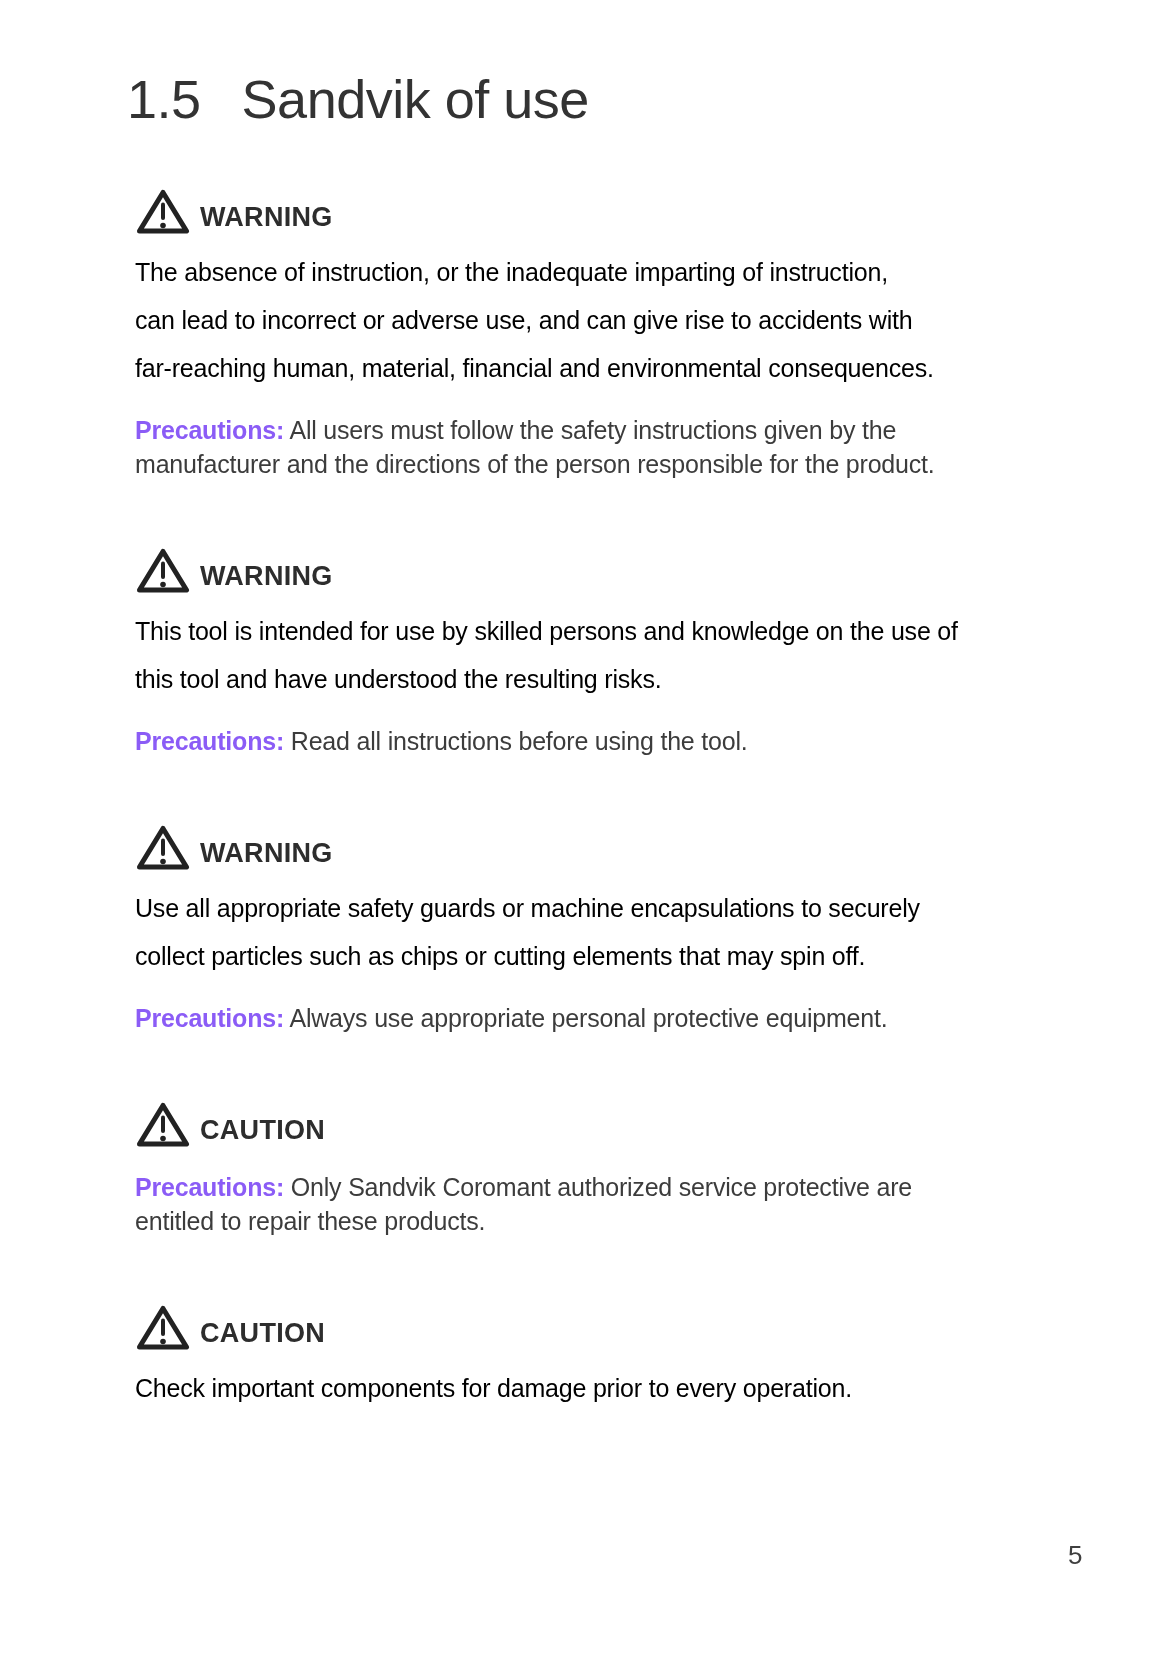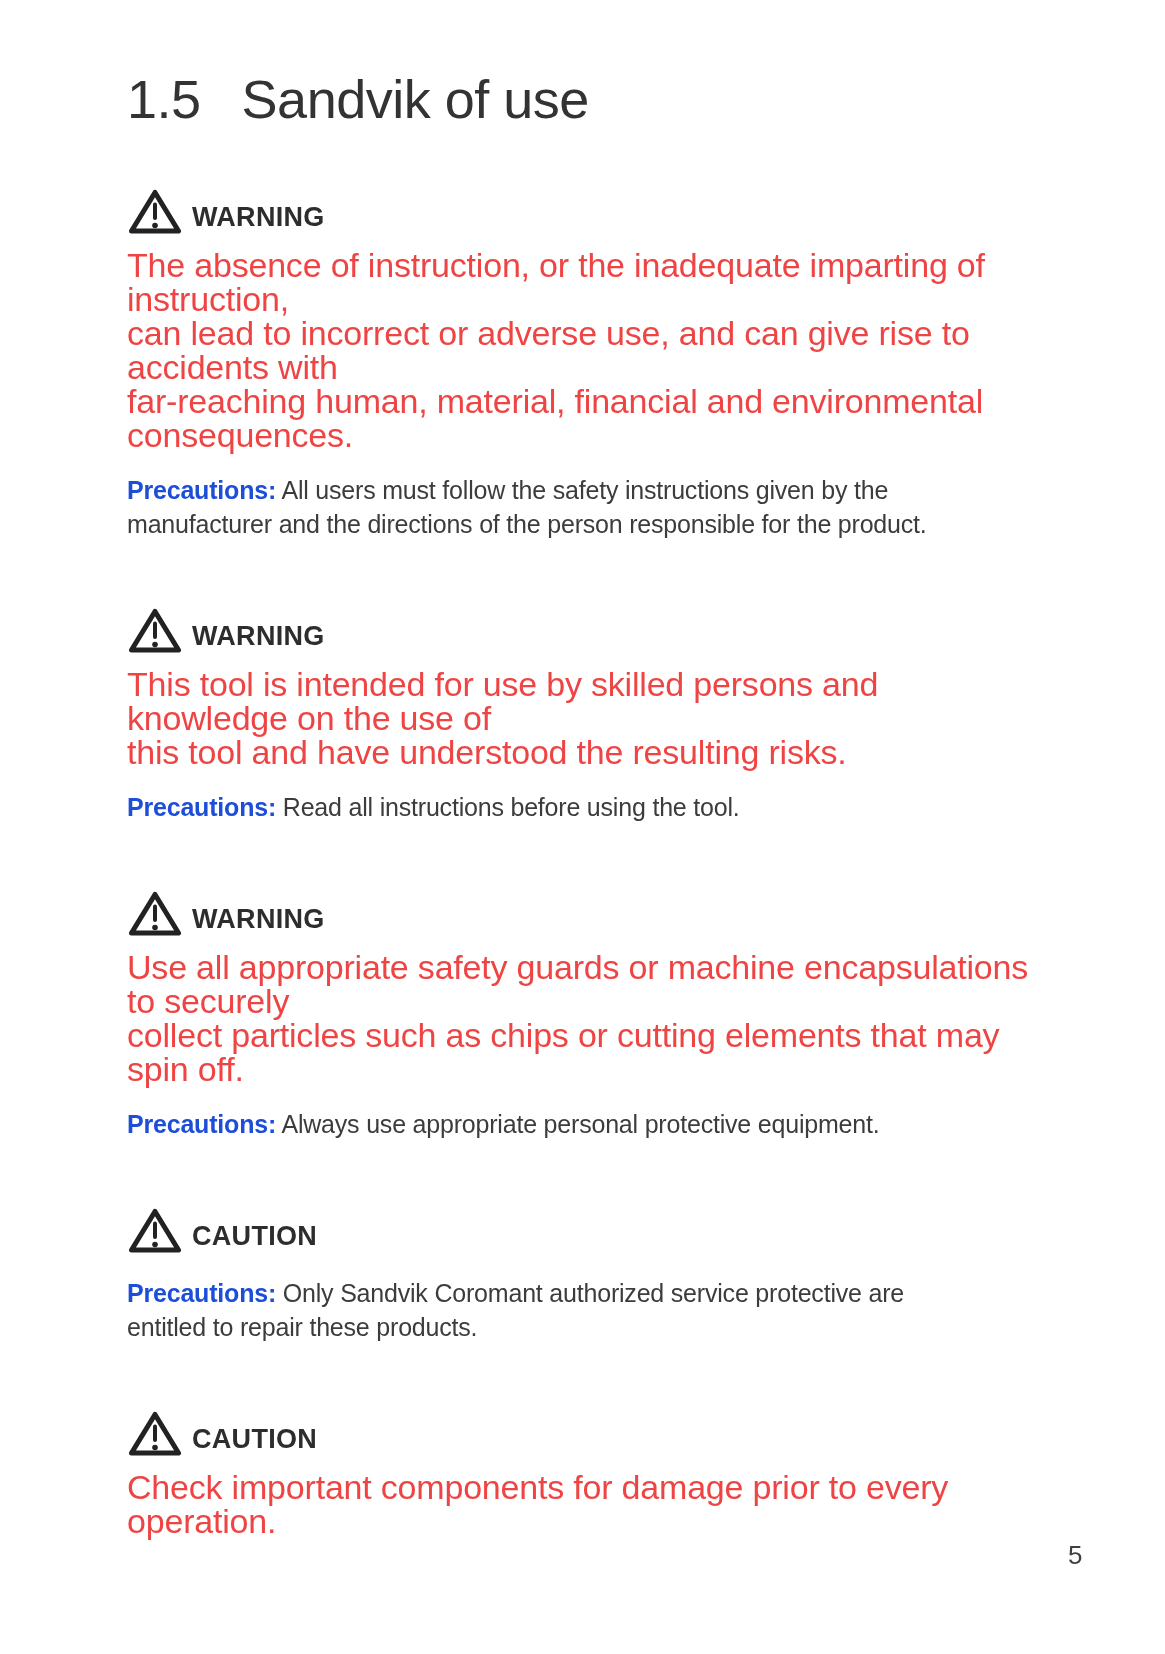--- a/index.html
+++ b/index.html
@@ -27,21 +27,21 @@
     align-items: baseline;
     gap: 41px;
     font-size: 54px;
     line-height: 58px;
     font-weight: 400;
     letter-spacing: -0.5px;
     color: #333333;
     margin: 0 0 56px 0;
   }
   .alert {
-    margin: 0 0 62px 0;
+    margin: 0 0 62px 8px;
   }
   .alert-head {
     display: flex;
     align-items: flex-end;
     gap: 9px;
     height: 52px;
   }
   .alert-icon {
     display: inline-block;
     line-height: 0;
@@ -49,36 +49,36 @@
   .alert-icon svg { display: block; }
   .alert-label {
     font-size: 27px;
     font-weight: 700;
     letter-spacing: 0.3px;
     color: #2d2d2d;
     padding-bottom: 3px;
   }
   .alert-body {
     margin: 12px 0 0 0;
-    font-size: 34px;
-    line-height: 34px;
+    font-size: 25px;
+    line-height: 48px;
     letter-spacing: -0.2px;
-    color: #ef4444;
+    color: #000000;
     white-space: pre-line;
   }
   .alert-prec {
     margin: 21px 0 0 0;
     font-size: 25px;
     line-height: 34px;
     letter-spacing: -0.2px;
     color: #3c3c3c;
   }
   .alert-prec strong {
     font-weight: 700;
-    color: #1d4ed8;
+    color: #8b5cf6;
   }
   .prec-text {
     white-space: pre-line;
   }
   .page-number {
     position: absolute;
     left: 1068px;
     top: 1540px;
     font-size: 26px;
     line-height: 30px;

